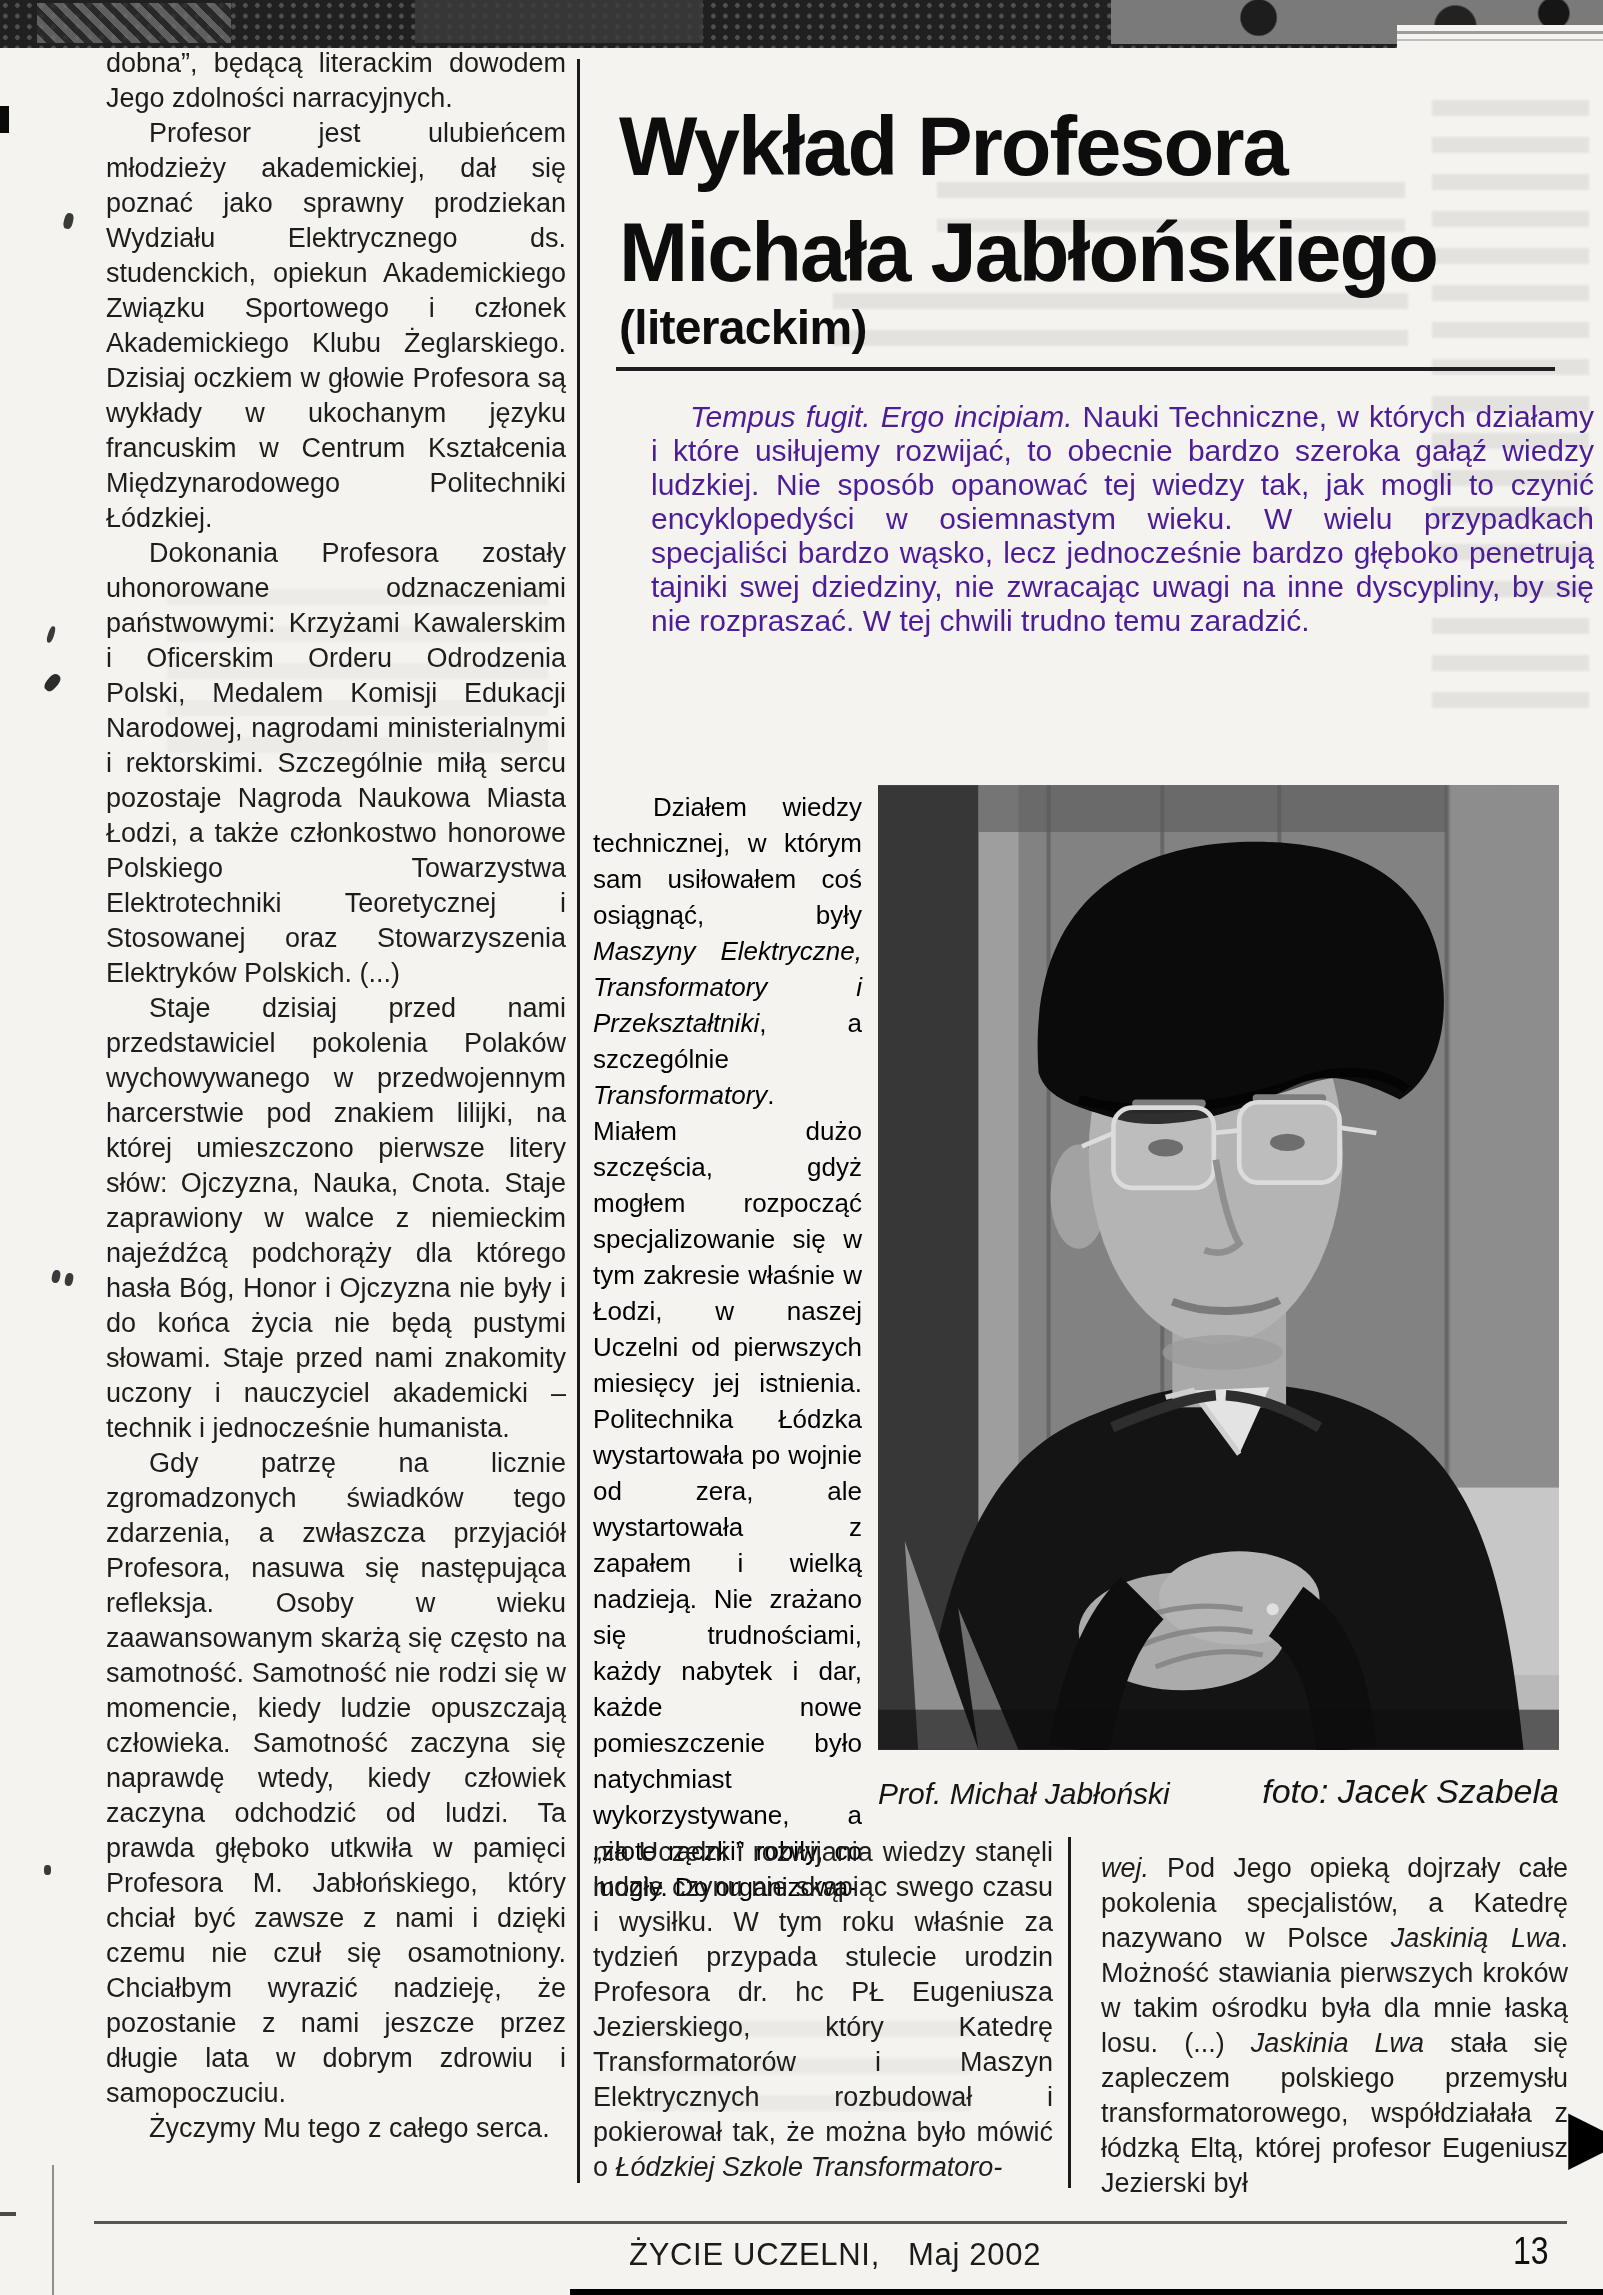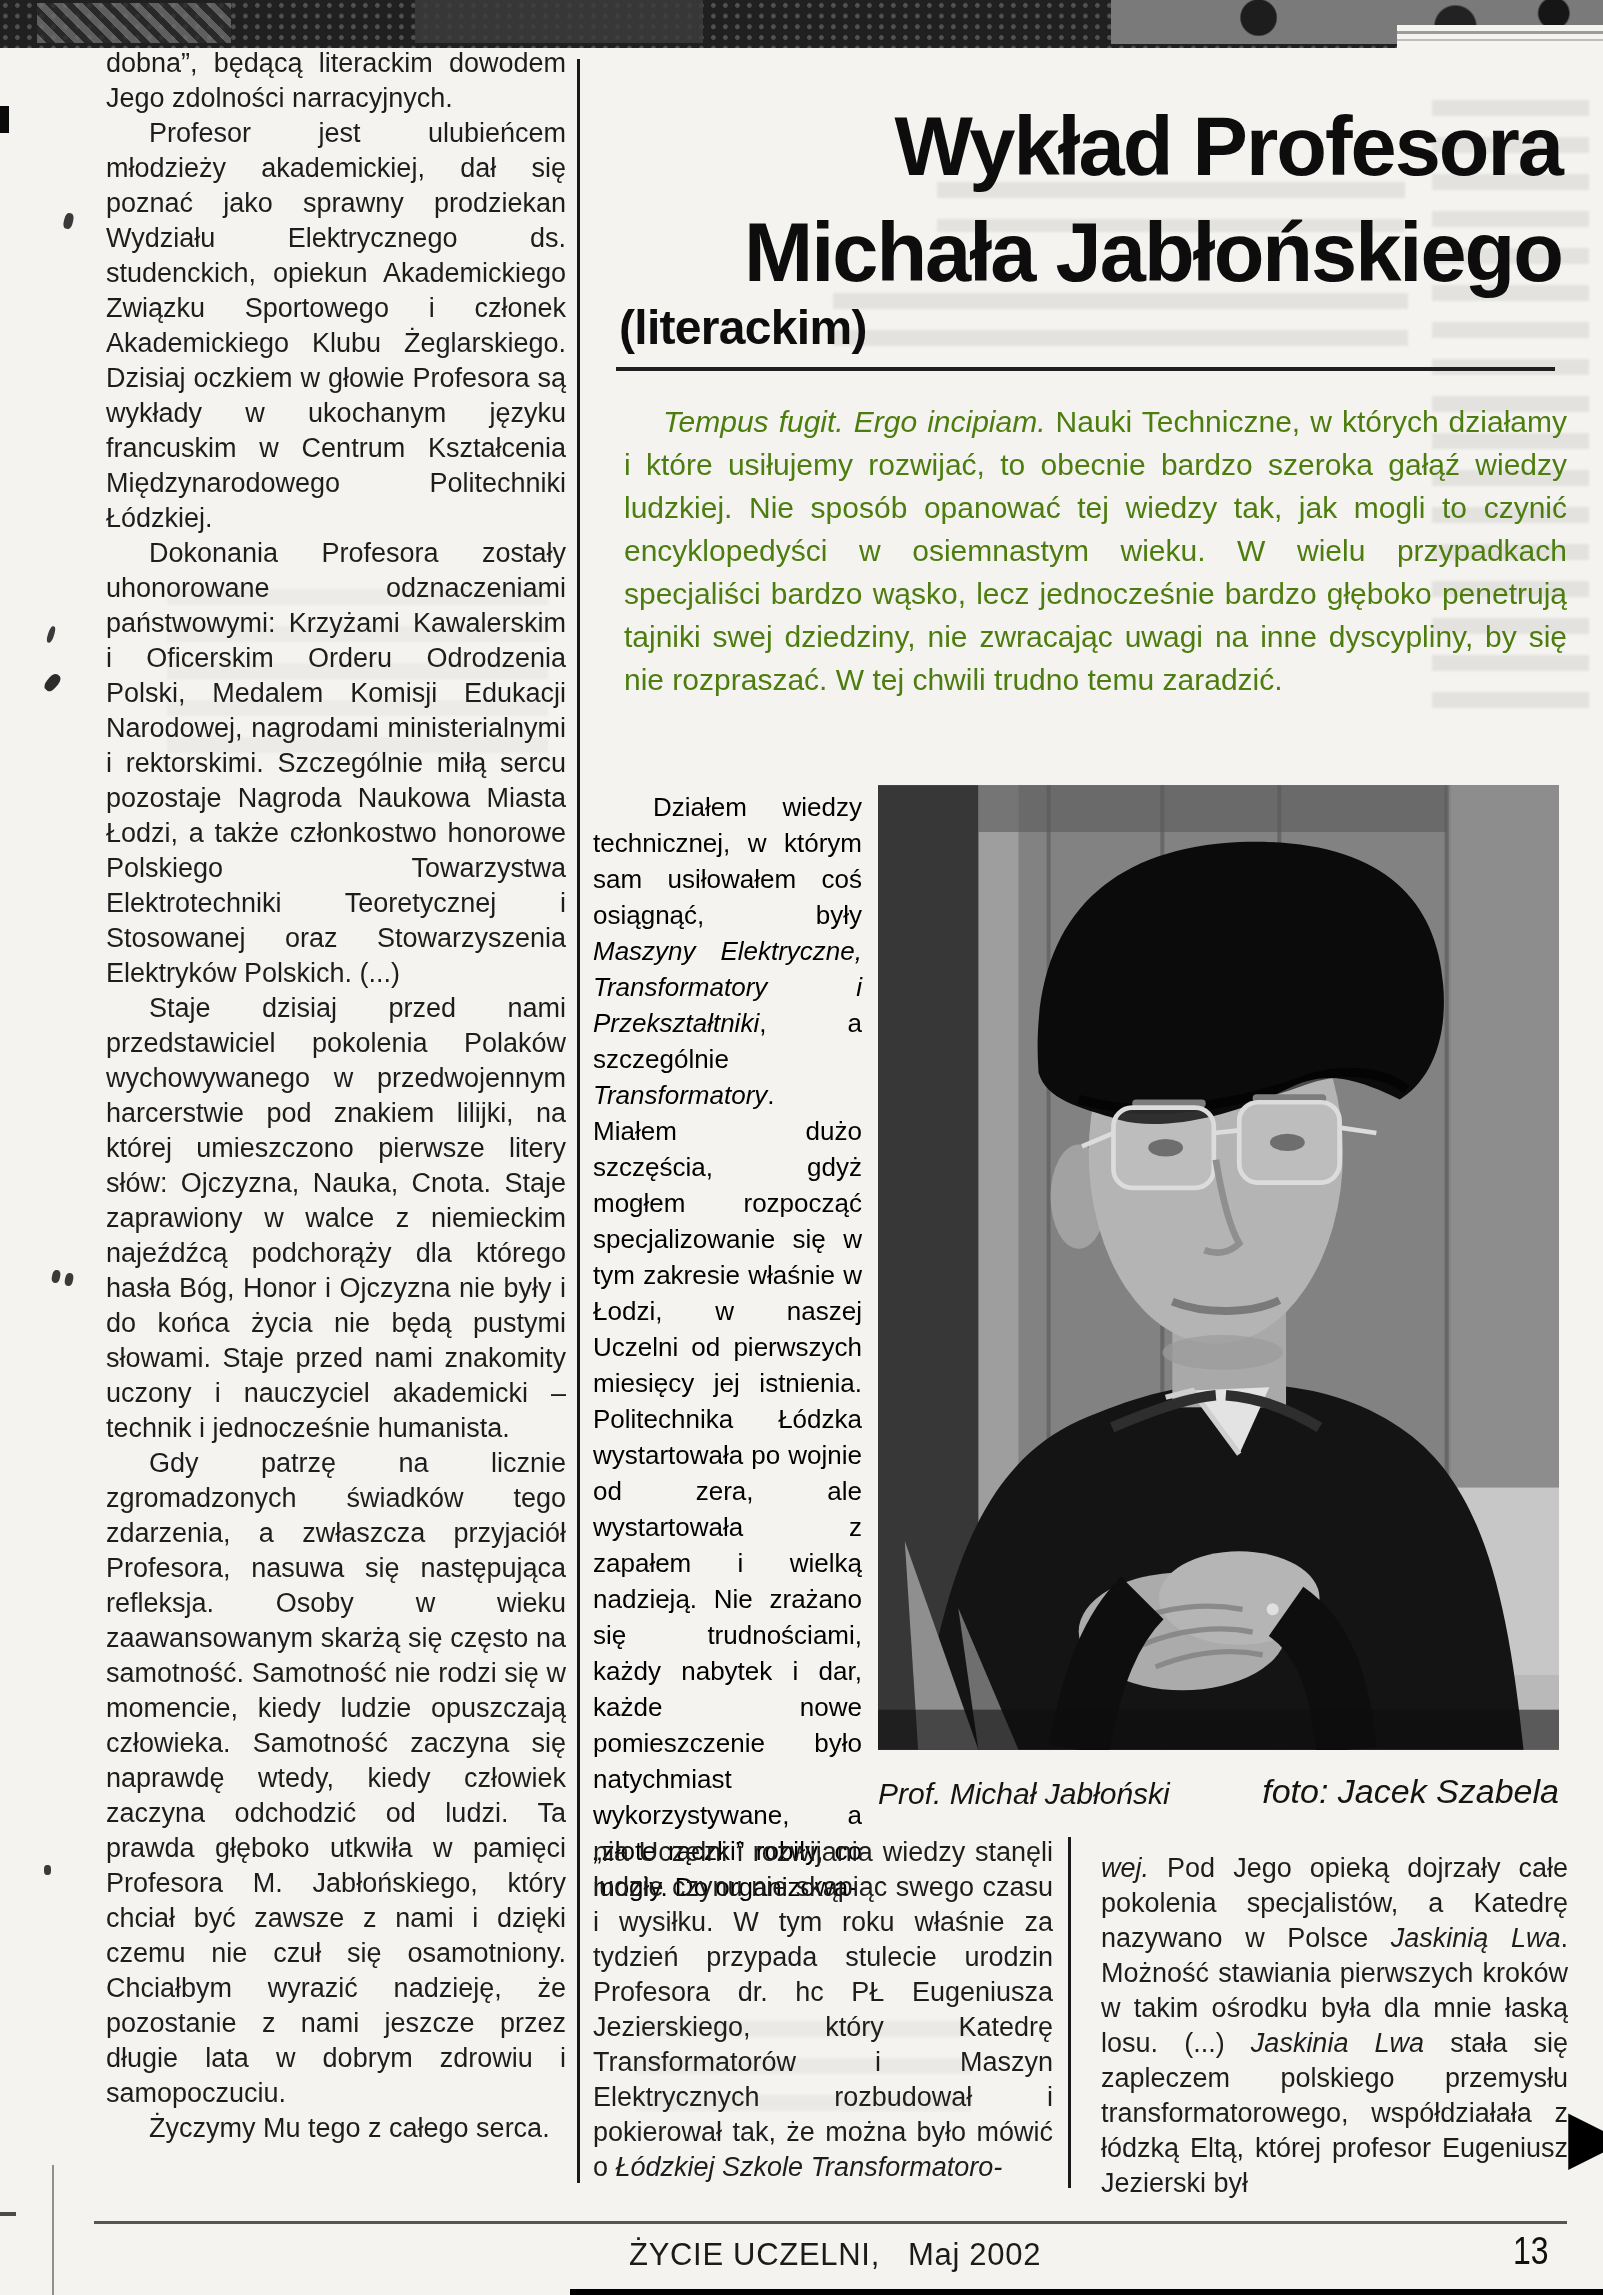--- a/index.html
+++ b/index.html
@@ -63,27 +63,27 @@
     font-size:27px;line-height:35px;text-align:justify;
     color:#1d1d1d;
   }
   .leftcol p{margin:0;text-indent:43px;}
   .leftcol p.noindent{text-indent:0;}
 
   .vrule1{position:absolute;left:577px;top:59px;width:3.3px;height:2124px;background:#1a1a1a;}
   .vrule2{position:absolute;left:1068px;top:1837px;width:3.3px;height:351px;background:#1a1a1a;}
 
   .headline{position:absolute;left:619px;top:94px;width:943px;
-    font-size:83px;line-height:106px;font-weight:700;letter-spacing:-2px;color:#0d0d0d;text-align:right;}
+    font-size:83px;line-height:106px;font-weight:700;letter-spacing:-2px;color:#0d0d0d;}
   .subtitle{position:absolute;left:619px;top:300px;font-size:48px;font-weight:700;letter-spacing:-0.7px;color:#0d0d0d;}
   .hrule1{position:absolute;left:616px;top:367px;width:939px;height:4px;background:#1f1f1f;}
 
   .intro{
-    position:absolute;left:624px;top:400px;width:943px;
-    font-size:30px;line-height:43px;text-align:justify;text-indent:39px;color:#4d7c0f;
+    position:absolute;left:651px;top:400px;width:943px;
+    font-size:30px;line-height:34px;text-align:justify;text-indent:39px;color:#4c1d95;
   }
 
   .col2{
     position:absolute;left:593px;top:789px;width:269px;
     font-size:26px;line-height:36px;text-align:justify;text-indent:60px;color:#000000;
   }
 
   .photo{position:absolute;left:878px;top:785px;width:681px;height:965px;background:#777;}
   .photo svg{display:block;}
 

